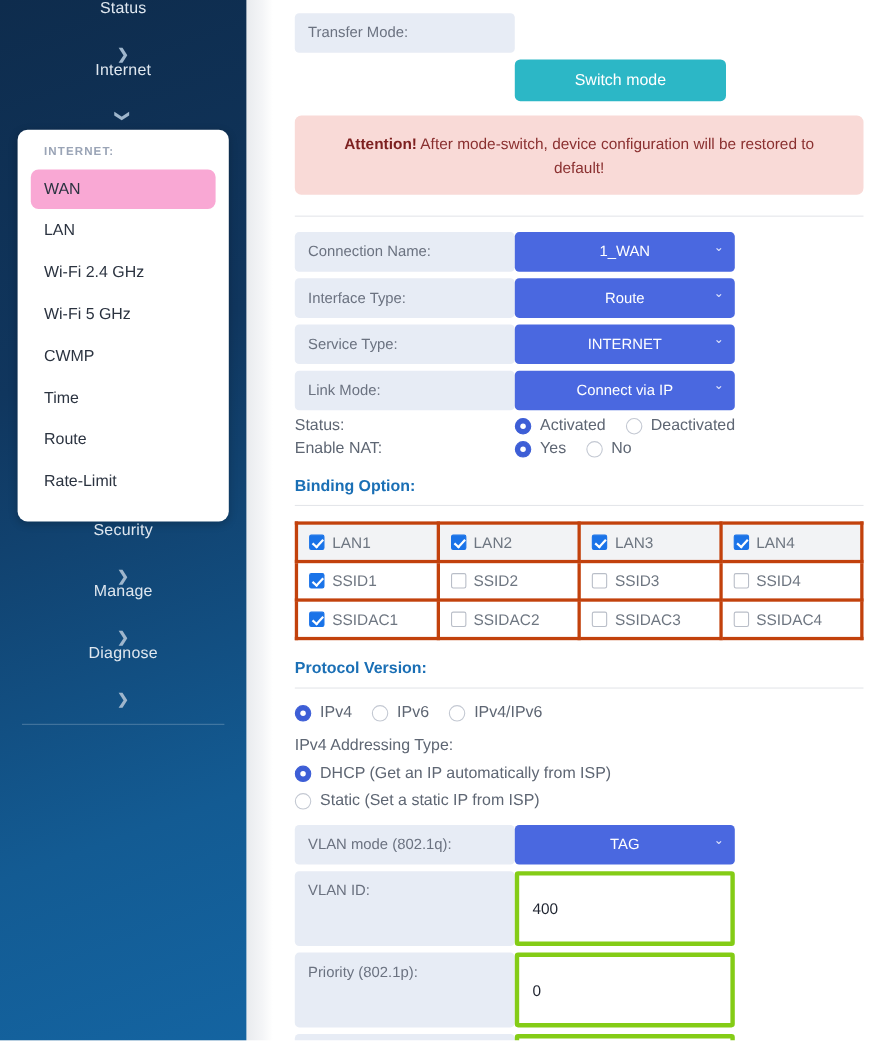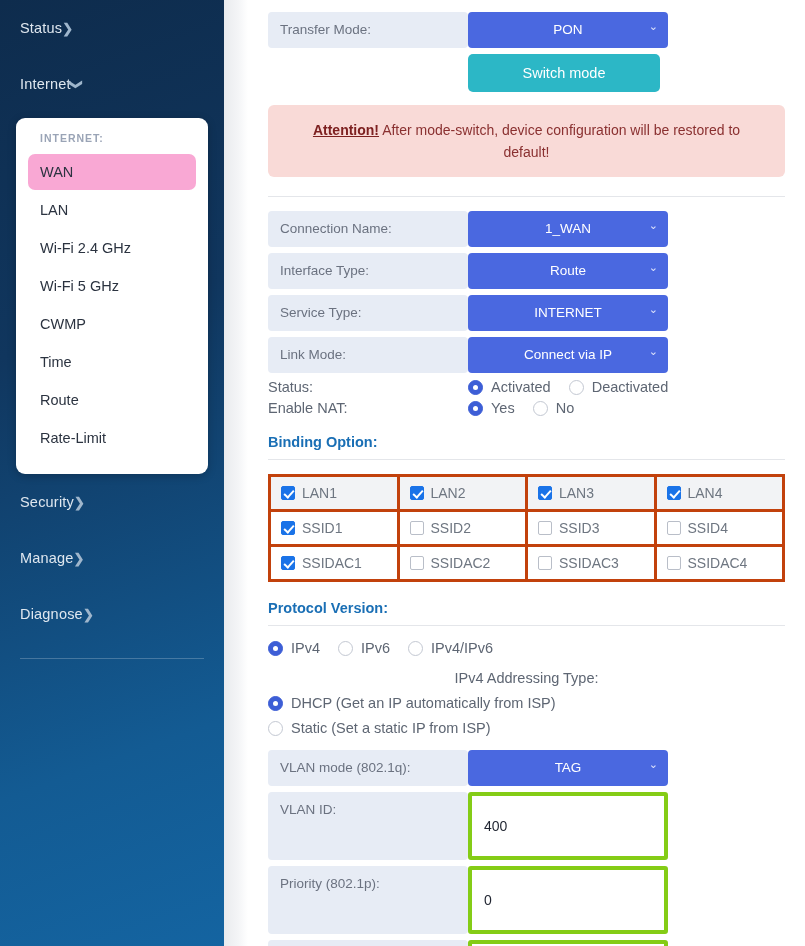--- a/index.html
+++ b/index.html
@@ -14,23 +14,23 @@
   
   .sidebar {
     width: 224px; height: 946px; flex: 0 0 224px;
     background: linear-gradient(160deg, #0e2c4d 0%, #10365e 35%, #135b93 78%, #1464a1 100%);
     padding: 0 0 0 0;
     position: relative;
     overflow: hidden;
   }
   .nav-group { padding: 0 18px; }
   .nav-top-row {
-    display: flex; align-items: center; 
+    display: flex; align-items: center; justify-content: space-between;
     height: 56px; padding: 0 2px;
-    color: #dfe7ef; font-size: 14.5px; letter-spacing: .2px;
+    color: #dfe7ef; font-size: 14.5px; letter-spacing: .2px; flex-direction: column;
   }
   .nav-top-row .chev { color: #9fb6cc; font-size: 13px; font-weight: bold; line-height: 1; }
   .chev-right::before { content: "\276F"; }
   .chev-down::before  { content: "\276F"; display: inline-block; transform: rotate(90deg); }
 
   .submenu-card {
     margin: 6px 16px 0 16px;
     background: #ffffff;
     border-radius: 9px;
     padding: 14px 12px 16px 12px;
@@ -95,21 +95,21 @@
     font-size: 14.5px; font-family: inherit;
     padding: 11px 0; cursor: pointer; display: block;
   }
 
   .alert {
     margin: 13px 0 0 0;
     background: #f9dad7; color: #8a3030; border-radius: 6px;
     font-size: 14px; line-height: 22px; text-align: center;
     padding: 14px 22px;
   }
-  .alert b { font-weight: bold; color: #7d2020; text-decoration: underline; }
+  .alert b { font-weight: bold; color: #7d2020; }
 
   .hr { height: 1px; background: #e4e6ea; margin: 19px 0 14px 0; }
 
   .radio-row {
     display: flex; align-items: center; margin: 5px 0 3px 0;
   }
   .radio-row .rl {
     width: 200px; flex: 0 0 200px;
     color: #5e6673; font-size: 14.5px;
   }
@@ -148,21 +148,21 @@
     position: relative; display: inline-block;
   }
   .cb.on { background: #1a73e8; border-color: #1a73e8; }
   .cb.on::after {
     content: ""; position: absolute; left: 4px; top: 0.5px;
     width: 4px; height: 8px; border: solid #fff;
     border-width: 0 2px 2px 0; transform: rotate(42deg);
   }
 
   .stack-row { display: flex; align-items: center; margin: 14px 0 0 0; }
-  .plain-label { color: #5e6673; font-size: 14.5px; margin: 14px 0 4px 0; text-align: center; }
+  .plain-label { color: #5e6673; font-size: 14.5px; margin: 14px 0 4px 0; }
   .radio-list .radio-opt { margin: 9px 0 0 0; }
 </style>
 </head>
 <body>
 
 <div class="app">
 
   <nav class="sidebar">
 
     <div class="nav-group">
@@ -205,24 +205,20 @@
 
     <div class="sidebar-divider"></div>
   </nav>
 
   <div class="gutter"></div>
 
   <main class="content">
 
     <div class="form-row">
       <div class="field-label">Transfer Mode:</div>
-      <div class="select-box">
-        <span>PON</span>
-        <span class="caret"></span>
-      </div>
     </div>
 
     <button class="btn-switch">Switch mode</button>
 
     <div class="alert">
       <b>Attention!</b><span> After mode-switch, device configuration will be restored to default!</span>
     </div>
 
     <div class="hr"></div>
 

